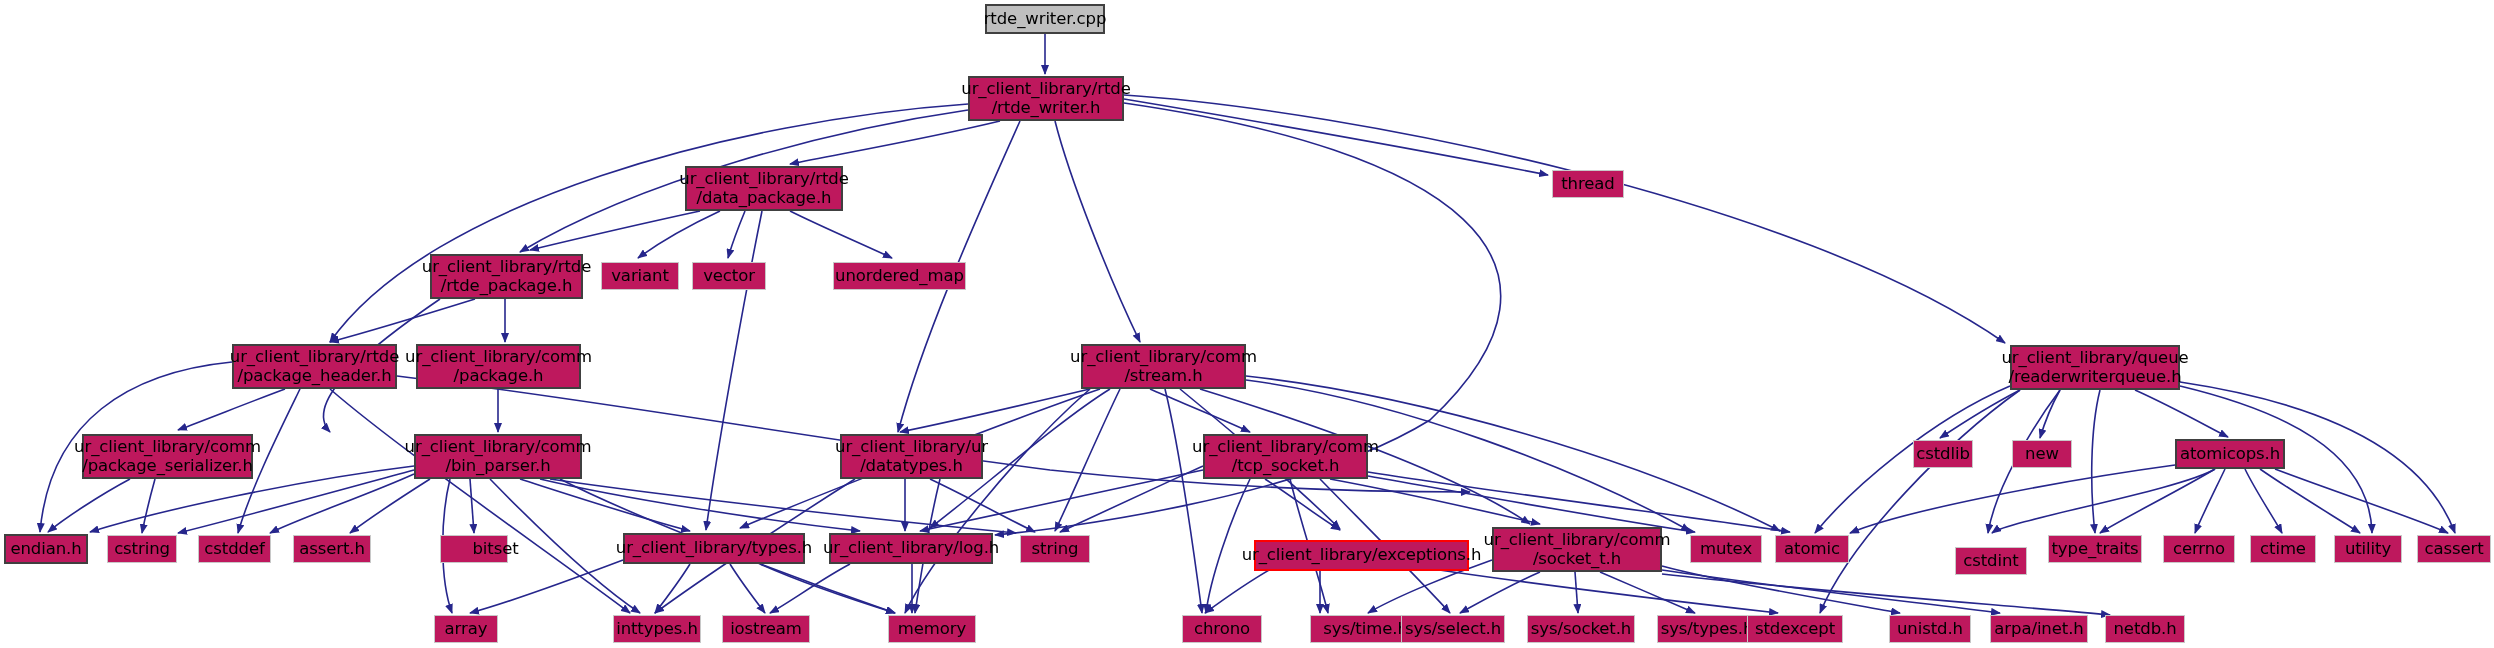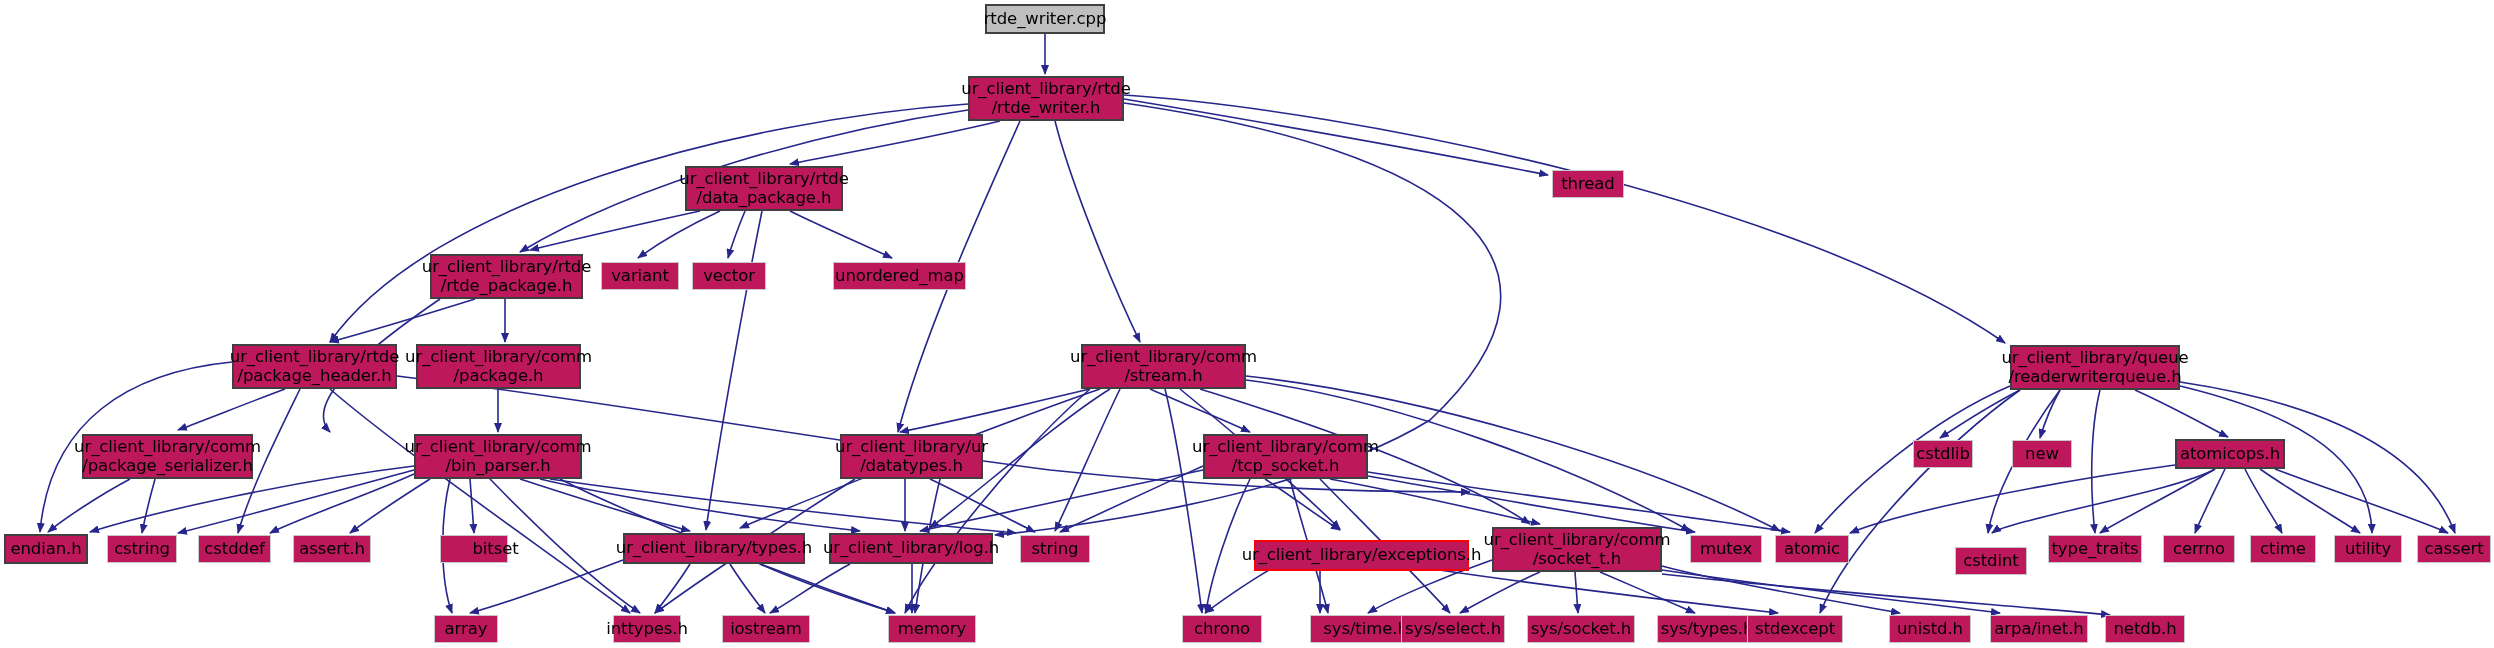--- a/index.html
+++ b/index.html
@@ -152,21 +152,21 @@
       <div class="node strong" style="left: 1492px; top: 527px; width: 170px; height: 45px;"><div><span>ur_client_library/comm</span><span>/socket_t.h</span></div></div>
       <div class="node" style="left: 1690px; top: 535px; width: 72px; height: 28px;"><div><span>mutex</span></div></div>
       <div class="node" style="left: 1775px; top: 535px; width: 74px; height: 28px;"><div><span>atomic</span></div></div>
       <div class="node" style="left: 1955px; top: 535px; width: 72px; height: 28px; margin-top: 12px;"><div><span>cstdint</span></div></div>
       <div class="node" style="left: 2048px; top: 535px; width: 94px; height: 28px;"><div><span>type_traits</span></div></div>
       <div class="node" style="left: 2163px; top: 535px; width: 72px; height: 28px;"><div><span>cerrno</span></div></div>
       <div class="node" style="left: 2250px; top: 535px; width: 66px; height: 28px;"><div><span>ctime</span></div></div>
       <div class="node" style="left: 2334px; top: 535px; width: 68px; height: 28px;"><div><span>utility</span></div></div>
       <div class="node" style="left: 2417px; top: 535px; width: 74px; height: 28px;"><div><span>cassert</span></div></div>
       <div class="node" style="left: 434px; top: 615px; width: 64px; height: 28px;"><div><span>array</span></div></div>
-      <div class="node" style="left: 613px; top: 615px; width: 68px; height: 28px;"><div><span>inttypes.h</span></div></div>
+      <div class="node" style="left: 613px; top: 615px; width: 88px; height: 28px;"><div><span>inttypes.h</span></div></div>
       <div class="node" style="left: 722px; top: 615px; width: 88px; height: 28px;"><div><span>iostream</span></div></div>
       <div class="node" style="left: 888px; top: 615px; width: 88px; height: 28px;"><div><span>memory</span></div></div>
       <div class="node" style="left: 1182px; top: 615px; width: 80px; height: 28px;"><div><span>chrono</span></div></div>
       <div class="node" style="left: 1310px; top: 615px; width: 111px; height: 28px;"><div><span>sys/time.h</span></div></div>
       <div class="node" style="left: 1401px; top: 615px; width: 104px; height: 28px;"><div><span>sys/select.h</span></div></div>
       <div class="node" style="left: 1527px; top: 615px; width: 108px; height: 28px;"><div><span>sys/socket.h</span></div></div>
       <div class="node" style="left: 1657px; top: 615px; width: 100px; height: 28px;"><div><span>sys/types.h</span></div></div>
       <div class="node" style="left: 1747px; top: 615px; width: 96px; height: 28px; justify-content: center;"><div><span>stdexcept</span></div></div>
       <div class="node" style="left: 1889px; top: 615px; width: 82px; height: 28px;"><div><span>unistd.h</span></div></div>
       <div class="node" style="left: 1990px; top: 615px; width: 98px; height: 28px;"><div><span>arpa/inet.h</span></div></div>

